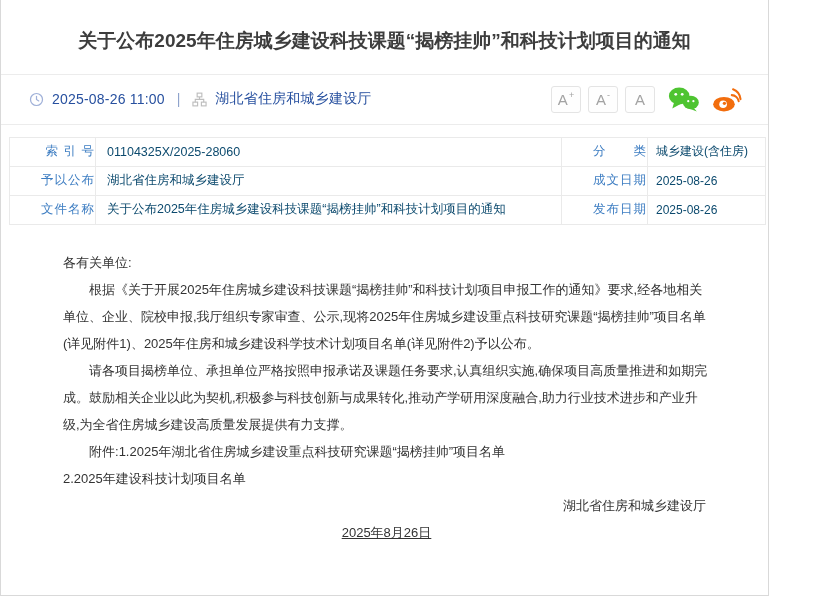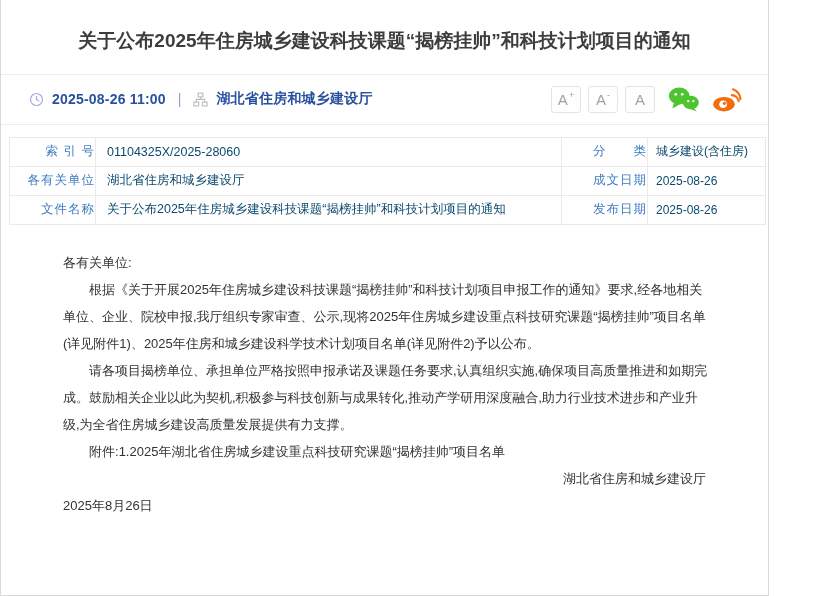--- a/index.html
+++ b/index.html
@@ -37,21 +37,21 @@
     align-items: center;
     justify-content: space-between;
     padding: 0 26px 0 28px;
     border-bottom: 1px solid #ececec;
   }
   .meta-left { display: flex; align-items: center; gap: 8px; }
   .meta-left .icon { display: inline-flex; align-items: center; }
   .meta-date, .meta-source {
     color: #27509f;
     font-size: 14px;
-    font-weight: 700;
+    font-weight: 400;
     letter-spacing: .2px;
   }
   .meta-sep { color: #8fa3cc; font-size: 14px; margin: 0 4px; }
   .meta-right { display: flex; align-items: center; gap: 7px; }
   .font-btn {
     width: 30px; height: 27px;
     background: #fefefe;
     border: 1px solid #e4e4e4;
     border-radius: 3px;
     color: #a3a3a3;
@@ -91,21 +91,21 @@
     padding: 24px 58px 0 62px;
     font-size: 13px;
     color: #333;
     line-height: 27px;
   }
   .doc-body p { margin: 0; }
   .para { text-indent: 2em; }
   .attach-line { text-indent: 2em; }
   .attach-line2 { margin-left: 4.8em; margin-top: 4px; }
   .sign-org { text-align: right; margin-top: 6px; padding-right: 4px; }
-  .sign-date { text-align: left; margin-top: 2px; }
+  .sign-date { text-align: center; margin-top: 2px; text-decoration: underline; }
 </style>
 </head>
 <body>
 
 <div class="page">
 
   <div class="title-wrap">
     <h1 class="title">关于公布2025年住房城乡建设科技课题“揭榜挂帅”和科技计划项目的通知</h1>
   </div>
 
@@ -173,36 +173,37 @@
         <col style="width:118px">
       </colgroup>
     <tbody>
         <tr>
       <td class="lbl">索 引 号</td>
       <td class="val">01104325X/2025-28060</td>
       <td class="lbl">分　　类</td>
       <td class="val val-right">城乡建设(含住房)</td>
     </tr>
     <tr>
-      <td class="lbl">各有关单位</td>
+      <td class="lbl">予以公布</td>
       <td class="val">湖北省住房和城乡建设厅</td>
       <td class="lbl">成文日期</td>
       <td class="val val-right">2025-08-26</td>
     </tr>
     <tr>
       <td class="lbl">文件名称</td>
       <td class="val">关于公布2025年住房城乡建设科技课题“揭榜挂帅”和科技计划项目的通知</td>
       <td class="lbl">发布日期</td>
       <td class="val val-right">2025-08-26</td>
     </tr>
   </tbody>
     </table>
 
   <div class="doc-body">
     <p class="salutation">各有关单位:</p>
     <p class="para">根据《关于开展2025年住房城乡建设科技课题“揭榜挂帅”和科技计划项目申报工作的通知》要求,经各地相关单位、企业、院校申报,我厅组织专家审查、公示,现将2025年住房城乡建设重点科技研究课题“揭榜挂帅”项目名单(详见附件1)、2025年住房和城乡建设科学技术计划项目名单(详见附件2)予以公布。</p>
     <p class="para">请各项目揭榜单位、承担单位严格按照申报承诺及课题任务要求,认真组织实施,确保项目高质量推进和如期完成。鼓励相关企业以此为契机,积极参与科技创新与成果转化,推动产学研用深度融合,助力行业技术进步和产业升级,为全省住房城乡建设高质量发展提供有力支撑。</p>
     <p class="attach-line"><span>附件:</span><span>1.2025年湖北省住房城乡建设重点科技研究课题“揭榜挂帅”项目名单</span></p>
+    <p class="attach-line2">2.2025年建设科技计划项目名单</p>
     <p class="sign-org">湖北省住房和城乡建设厅</p>
     <p class="sign-date">2025年8月26日</p>
   </div>
 
 </div>
 
 </body></html>

